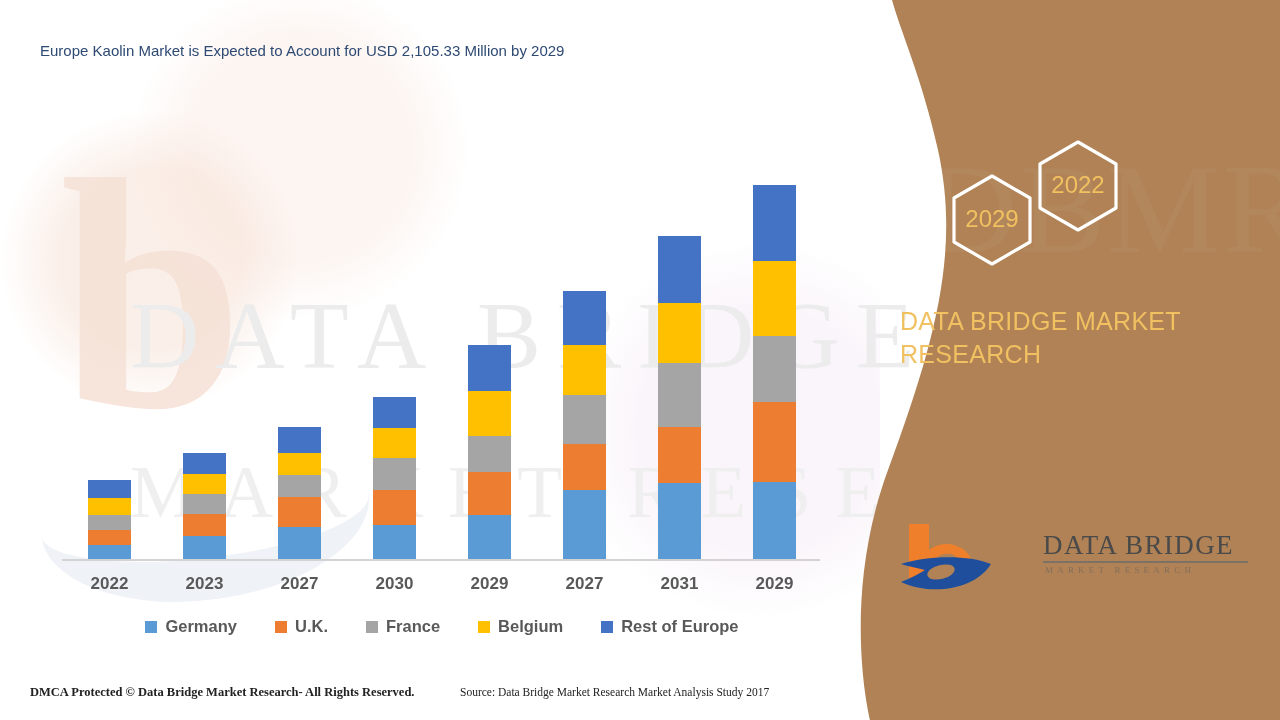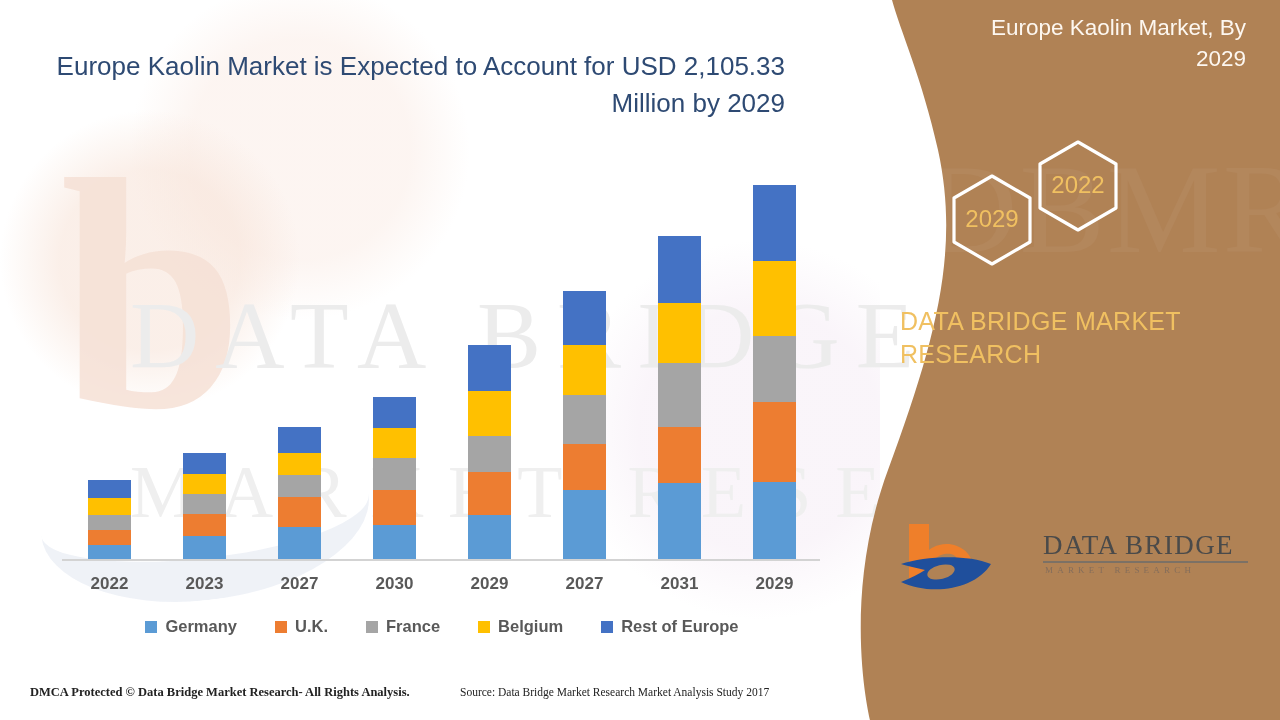--- a/index.html
+++ b/index.html
@@ -83,22 +83,22 @@
     font-family:"Liberation Serif", serif; font-size:9px;
     color:#7d6a5c; letter-spacing:4.2px; opacity:.85;
   }
   .logo-rule {
     position:absolute; left:148px; top:41px; width:205px; height:1.5px;
     background:#6b6b6b; opacity:.75;
   }
 
   
   .chart-title {
-    position:absolute; left:40px; top:48px; width:745px;
-    text-align:right; color:#2e4a73; font-size:26px; line-height:1.42;
+    position:absolute; left:40px; top:40px; width:745px;
+    text-align:left; color:#2e4a73; font-size:15px; line-height:1.42;
   }
   .axis-line {
     position:absolute; left:62px; top:559px; width:758px; height:1.5px;
     background:#d3d3d3;
   }
   .bars {
     position:absolute; left:62px; top:170px; width:760px; height:389px;
     display:flex; align-items:flex-end; justify-content:space-around;
   }
   .bar {
@@ -229,31 +229,30 @@
       <div class="lg-item">
         <span class="lg-swatch" style="background: rgb(255, 192, 0);"></span>
         <span class="lg-label">Belgium</span>
       </div>
       <div class="lg-item">
         <span class="lg-swatch" style="background: rgb(68, 114, 196);"></span>
         <span class="lg-label">Rest of Europe</span>
       </div>
     </div>
 
-  <div class="footer-left">DMCA Protected © Data Bridge Market Research- All Rights Analysis.</div>
+  <div class="footer-left">DMCA Protected © Data Bridge Market Research- All Rights Reserved.</div>
   <div class="footer-right">Source: Data Bridge Market Research Market Analysis Study 2017</div>
 
   <div class="right-panel">
     <svg width="470" height="720" viewBox="0 0 470 720" preserveAspectRatio="none">
       <path d="M470,0 L470,720 L60,720 C60,720 30,600 78,470 C126,340 150,250 128,150 C112,78 90,30 82,0 Z" fill="#b08255"></path>
     </svg>
     <div class="rp-content">
       <div class="rp-wm">DBMR</div>
 
-      <div class="rp-title">Europe Kaolin Market, By 2029</div>
 
       <div class="hexes">
         <svg width="230" height="160" viewBox="0 0 230 160">
           <polygon points="148,12 186,34 186,78 148,100 110,78 110,34" fill="none" stroke="#ffffff" stroke-width="3.2" stroke-linejoin="round"></polygon>
           <polygon points="62,46 100,68 100,112 62,134 24,112 24,68" fill="none" stroke="#ffffff" stroke-width="3.2" stroke-linejoin="round"></polygon>
           <text x="148" y="63" text-anchor="middle" font-family="Liberation Sans, sans-serif" font-size="24" fill="#f0c061">2022</text>
           <text x="62" y="97" text-anchor="middle" font-family="Liberation Sans, sans-serif" font-size="24" fill="#f0c061">2029</text>
         </svg>
       </div>
 

